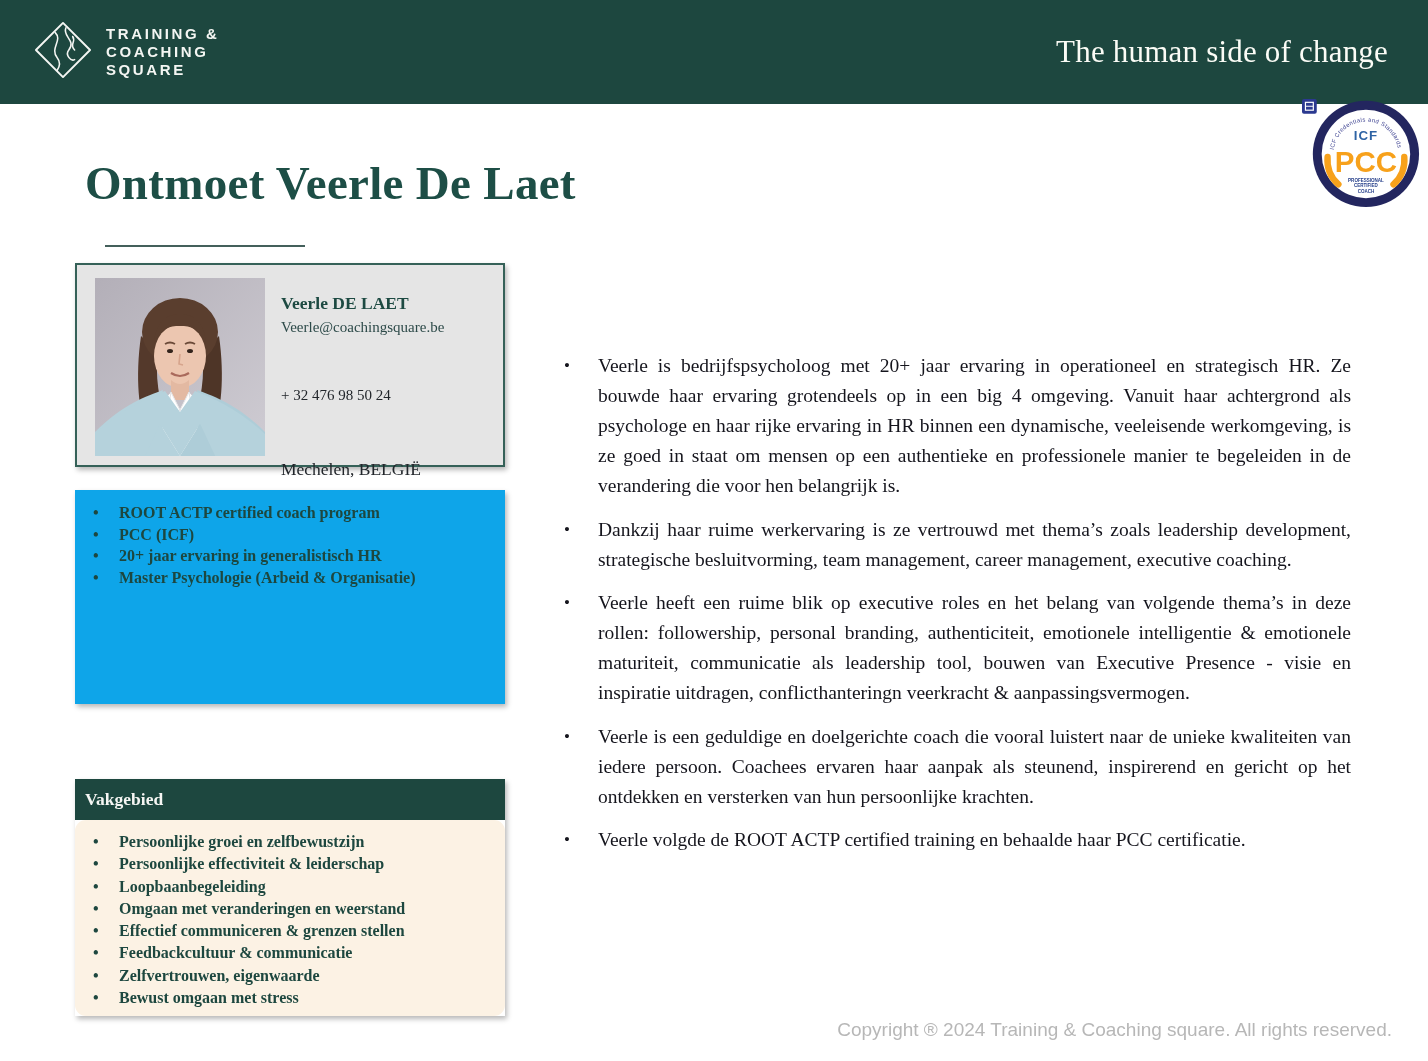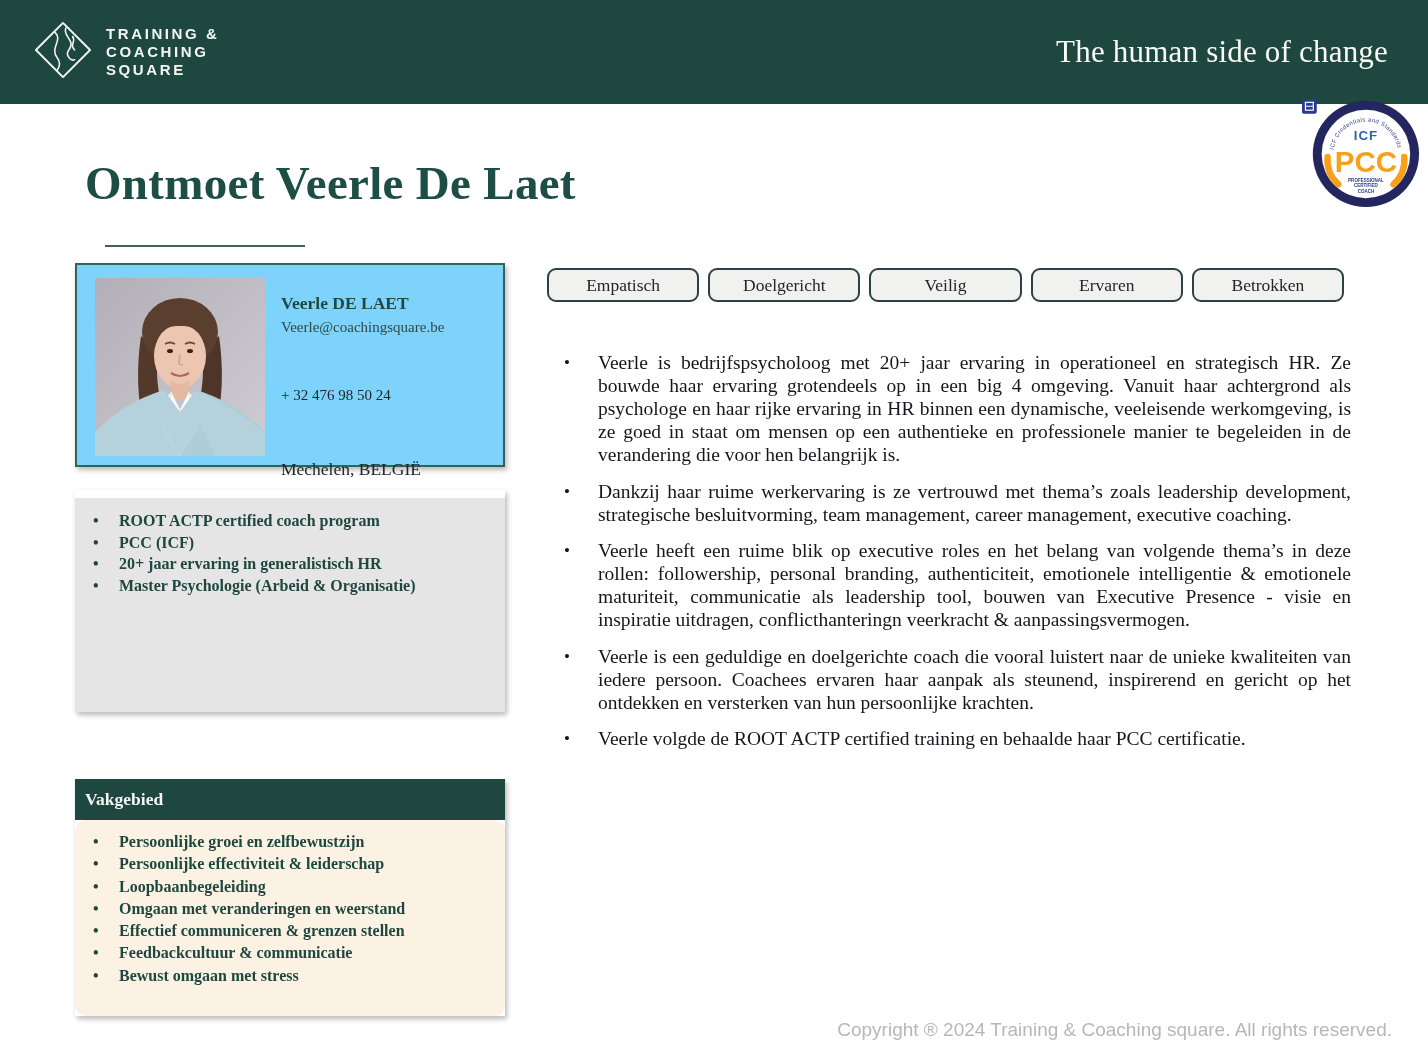--- a/index.html
+++ b/index.html
@@ -28,62 +28,62 @@
     position:absolute;left:85px;top:156px;color:#1d4e46;
     font-size:47px;font-weight:600;letter-spacing:.3px;
   }
   .title-underline{
     position:absolute;left:105px;top:245px;width:200px;height:2px;
     background:#44605b;
   }
   
   .profile-card{
     position:absolute;left:75px;top:263px;width:430px;height:204px;
-    background:#7dd3fc;border:2px solid #356158;box-sizing:border-box;
+    background:#e5e5e5;border:2px solid #356158;box-sizing:border-box;
     box-shadow:2px 3px 5px rgba(0,0,0,.28);
   }
   .photo{position:absolute;left:18px;top:13px;width:170px;height:178px;}
   .card-info{position:absolute;left:204px;top:26px;width:210px;}
   .person-name{font-size:17.5px;font-weight:bold;color:#1d4a42;line-height:24px;}
   .person-email{font-size:15px;color:#2d4a49;line-height:24px;}
   .person-phone{font-size:15px;color:#22262b;line-height:24px;margin-top:44px;}
   .person-location{font-size:17.5px;color:#22262b;line-height:24px;margin-top:50px;}
   .section{position:absolute;left:75px;width:430px;box-shadow:2px 3px 5px rgba(0,0,0,.28);}
   .sec-head{
     height:41px;line-height:41px;background:#1d473f;color:#f5f6f3;
     font-size:17.5px;font-weight:bold;padding-left:10px;
   }
   .sec-body{box-sizing:border-box;overflow:hidden;}
   .sec-body ul{margin:0;padding:0 6px 0 44px;list-style:none;}
   .sec-body li{
     position:relative;font-size:16px;font-weight:bold;color:#1d473f;
   }
   .sec-body li::before{content:"•";position:absolute;left:-26px;}
   .overzicht{top:490px;}
-  .overzicht .sec-body{height:214px;background:#e5e5e5;padding-top:12px;margin-top:8px;}
+  .overzicht .sec-body{height:214px;background:#0ea5e9;padding-top:12px;}
   .overzicht li{line-height:21.7px;}
   .vakgebied{top:779px;}
   .vakgebied .sec-body{height:196px;background:#fcf2e4;padding-top:11px;border-radius:11px;}
   .vakgebied li{line-height:22.3px;}
   
   .tags{
     position:absolute;left:547px;top:268px;width:797px;height:34px;
     display:flex;gap:9px;
   }
   .tag{
     flex:1;box-sizing:border-box;height:34px;border:2px solid #2d4046;
     border-radius:9px;background:#f1f1f0;color:#20262b;
     font-family:"Liberation Serif",serif;font-size:17.5px;line-height:29px;
     text-align:center;padding:0;cursor:pointer;
   }
   .about{position:absolute;left:547px;top:351px;width:804px;}
   .about ul{margin:0;padding:0;list-style:none;}
   .about li{
     position:relative;padding-left:51px;margin-bottom:13.5px;
-    font-size:19.5px;color:#15151d;line-height:23px;
+    font-size:19.5px;color:#15151d;line-height:30px;
     text-align:justify;text-justify:inter-word;
   }
   .about li::before{content:"•";position:absolute;left:17px;font-size:17px;}
   
   .footer{
     position:absolute;right:36px;top:1019px;
     font-family:"Liberation Sans",sans-serif;font-size:19px;color:#b7b7b7;
   }
 </style>
 </head>
@@ -211,32 +211,26 @@
   <div class="section vakgebied">
     <div class="sec-head">Vakgebied</div>
     <div class="sec-body">
       <ul>
         <li>Persoonlijke groei en zelfbewustzijn</li>
         <li>Persoonlijke effectiviteit &amp; leiderschap</li>
         <li>Loopbaanbegeleiding</li>
         <li>Omgaan met veranderingen en weerstand</li>
         <li>Effectief communiceren &amp; grenzen stellen</li>
         <li>Feedbackcultuur &amp; communicatie</li>
+        <li>Zelfvertrouwen, eigenwaarde</li>
         <li>Bewust omgaan met stress</li>
       </ul>
     </div>
   </div>
 
-  <div class="tags">
-    <button class="tag">Empatisch</button>
-    <button class="tag">Doelgericht</button>
-    <button class="tag">Veilig</button>
-    <button class="tag">Ervaren</button>
-    <button class="tag">Betrokken</button>
-  </div>
 
   <div class="about">
     <ul>
       <li>Veerle is bedrijfspsycholoog met 20+ jaar ervaring in operationeel en strategisch HR. Ze bouwde haar ervaring grotendeels op in een big 4 omgeving. Vanuit haar achtergrond als psychologe en haar rijke ervaring in HR binnen een dynamische, veeleisende werkomgeving, is ze goed in staat om mensen op een authentieke en professionele manier te begeleiden in de verandering die voor hen belangrijk is.</li>
       <li>Dankzij haar ruime werkervaring is ze vertrouwd met thema’s zoals leadership development, strategische besluitvorming, team management, career management, executive coaching.</li>
       <li>Veerle heeft een ruime blik op executive roles en het belang van volgende thema’s in deze rollen: followership, personal branding, authenticiteit, emotionele intelligentie &amp; emotionele maturiteit, communicatie als leadership tool, bouwen van Executive Presence - visie en inspiratie uitdragen, conflicthanteringn veerkracht &amp; aanpassingsvermogen.</li>
       <li>Veerle is een geduldige en doelgerichte coach die vooral luistert naar de unieke kwaliteiten van iedere persoon. Coachees ervaren haar aanpak als steunend, inspirerend en gericht op het ontdekken en versterken van hun persoonlijke krachten.</li>
       <li>Veerle volgde de ROOT ACTP certified training en behaalde haar PCC certificatie.</li>
     </ul>
   </div>

